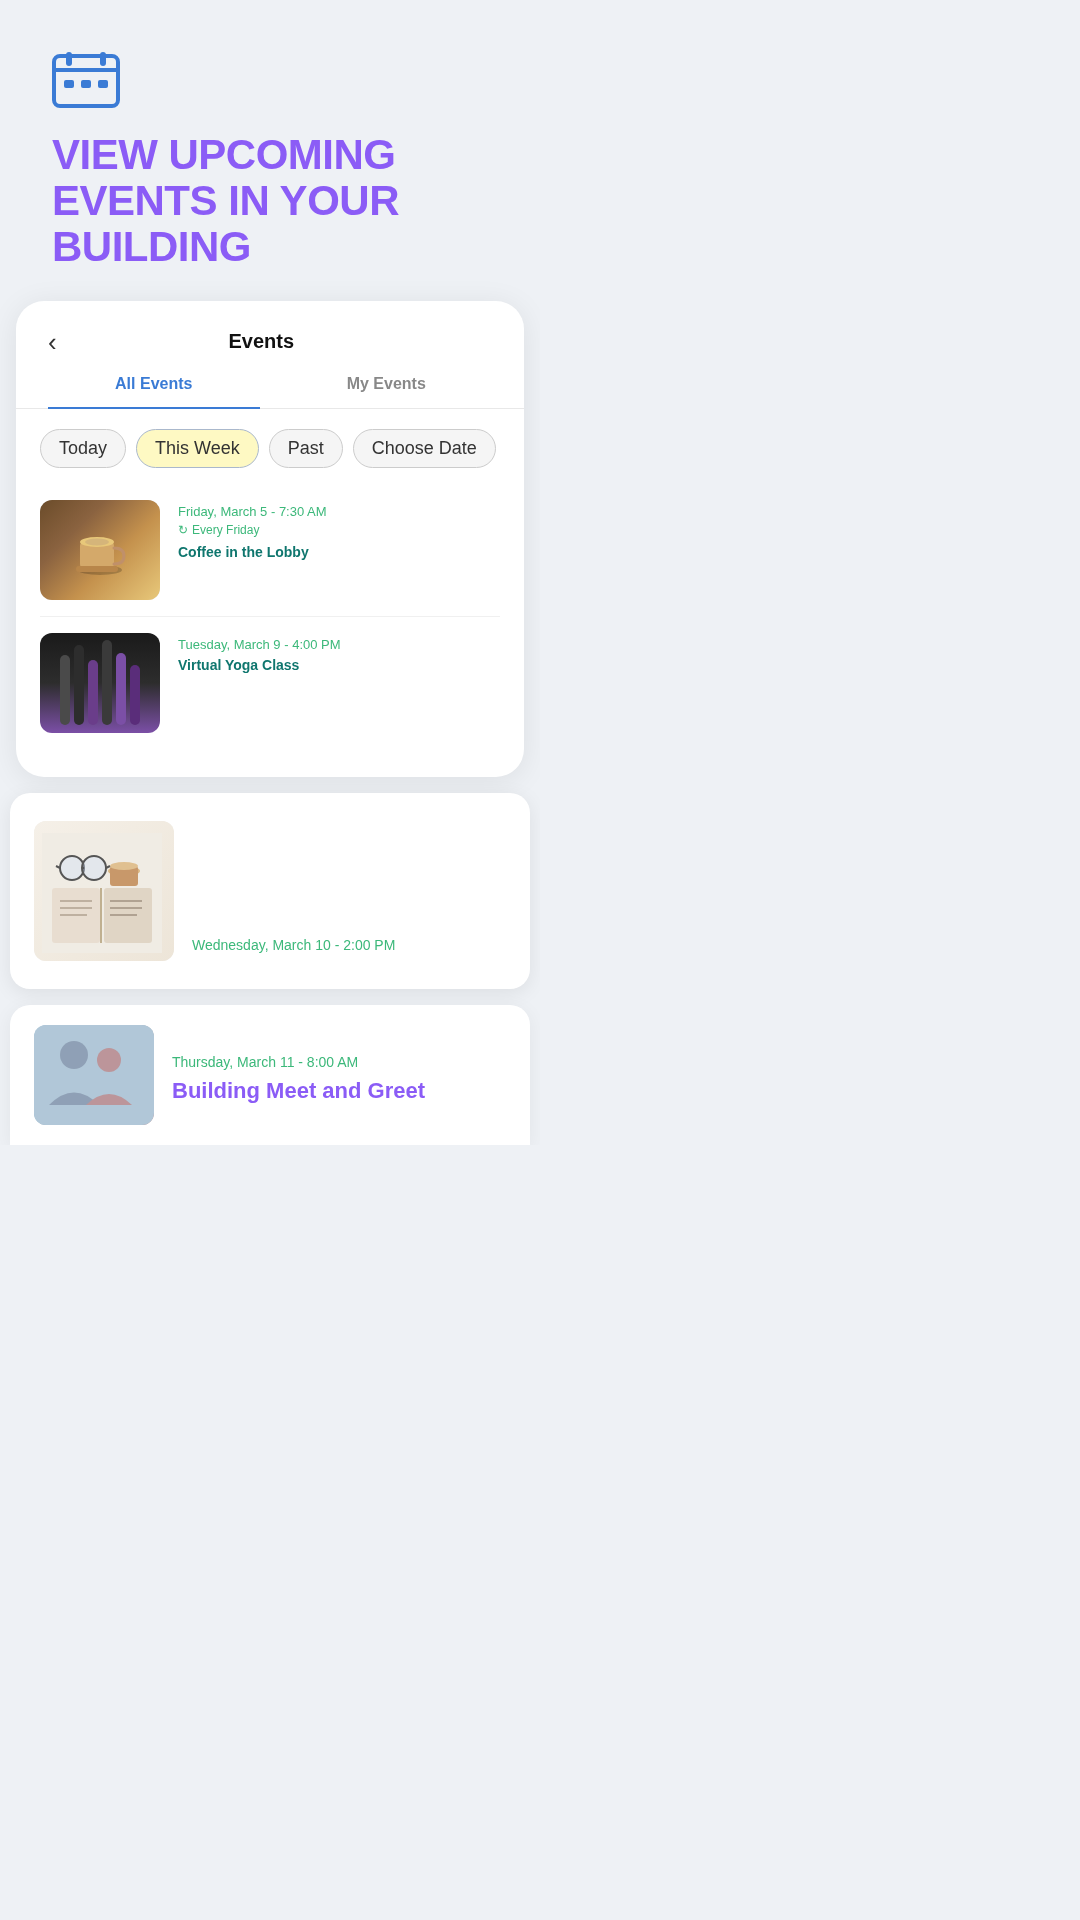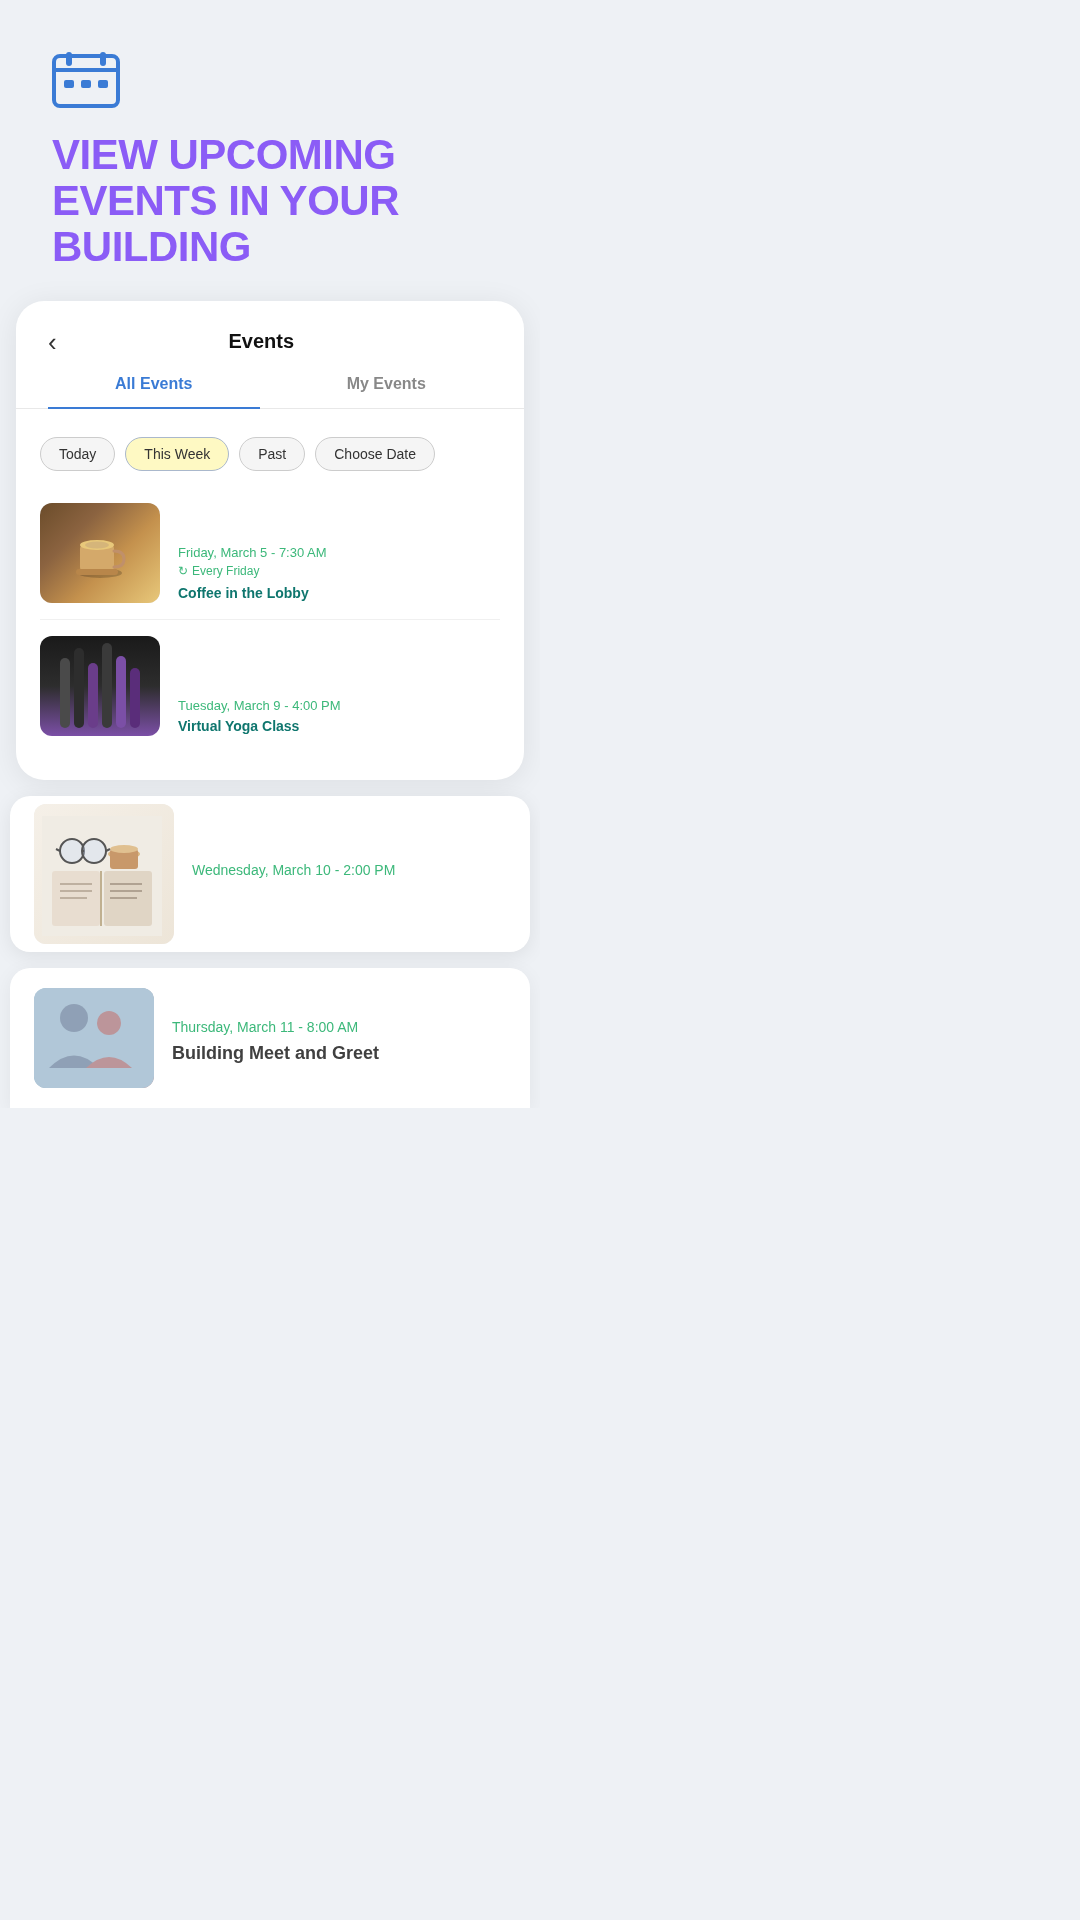--- a/index.html
+++ b/index.html
@@ -95,41 +95,40 @@
       display: flex;
       gap: 10px;
       padding: 20px 24px 16px 24px;
     }
 
     .filter-btn {
       padding: 8px 18px;
       border-radius: 20px;
       border: 1.5px solid #ccc;
       background: #f5f5f5;
-      font-size: 14px;
+      font-size: 18px;
       font-weight: 500;
       color: #333;
       cursor: pointer;
       white-space: nowrap;
-      margin-top: 8px;
     }
 
     .filter-btn.active {
       background: #fef9c3;
       border-color: #aab8cc;
       font-weight: 400;
     }
 
     .events-list {
       padding: 0 24px 28px 24px;
     }
 
     .event-item {
       display: flex;
-      align-items: flex-end;
+      align-items: flex-start;
       gap: 18px;
       padding: 16px 0;
       border-bottom: 1px solid #f0f0f0;
       cursor: pointer;
     }
 
     .event-item:last-child {
       border-bottom: none;
     }
 
@@ -203,25 +202,25 @@
       font-weight: 700;
       color: #0f766e;
       line-height: 1.3;
     }
 
     
     .overflow-card {
       background: #fff;
       border-radius: 20px;
       margin: 16px 10px 0 10px;
-      padding: 8px 24px;
+      padding: 28px 24px;
       box-shadow: 0 4px 20px rgba(0,0,0,0.08);
       display: flex;
       gap: 18px;
-      align-items: center;
+      align-items: flex-end;
     }
 
     .overflow-img {
       width: 140px;
       height: 140px;
       border-radius: 12px;
       flex-shrink: 0;
       background: #f0ede8;
       display: flex;
       align-items: center;
@@ -289,23 +288,23 @@
     }
 
     .partial-date {
       font-size: 14px;
       color: #3cb87a;
       font-weight: 500;
       margin-bottom: 8px;
     }
 
     .partial-name {
-      font-size: 18px;
+      font-size: 22px;
       font-weight: 700;
-      color: #404040;
+      color: #8b5cf6;
     }
   </style>
 </head>
 <body>
 
 <div class="page-header">
   <div>
     <svg class="calendar-icon" viewBox="0 0 68 60" fill="none" xmlns="http://www.w3.org/2000/svg">
       <rect x="2" y="8" width="64" height="50" rx="6" stroke="#3a7bd5" stroke-width="4" fill="none"></rect>
       <line x1="2" y1="22" x2="66" y2="22" stroke="#3a7bd5" stroke-width="4"></line>

